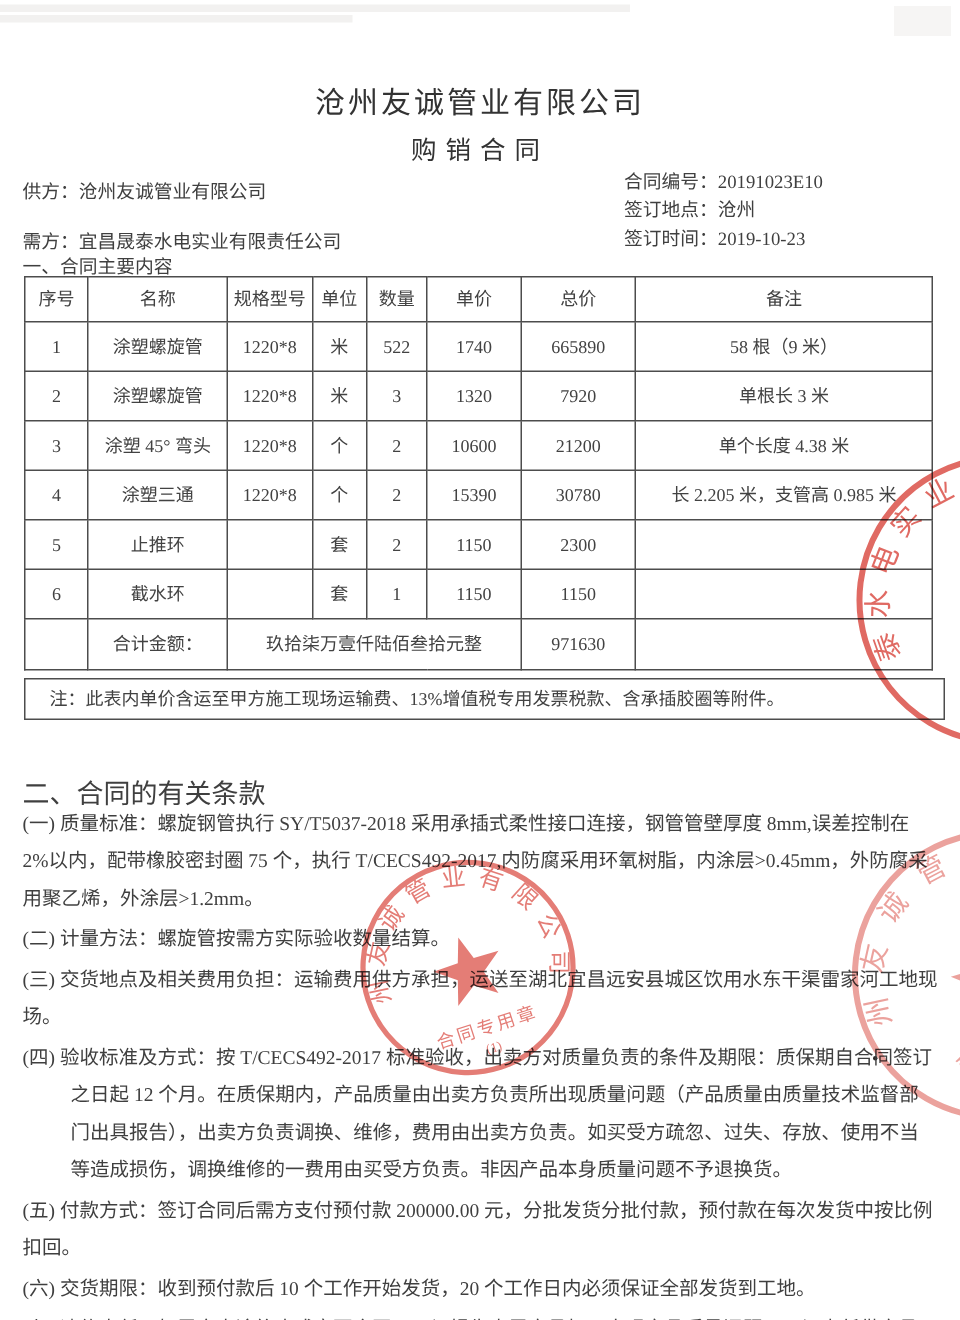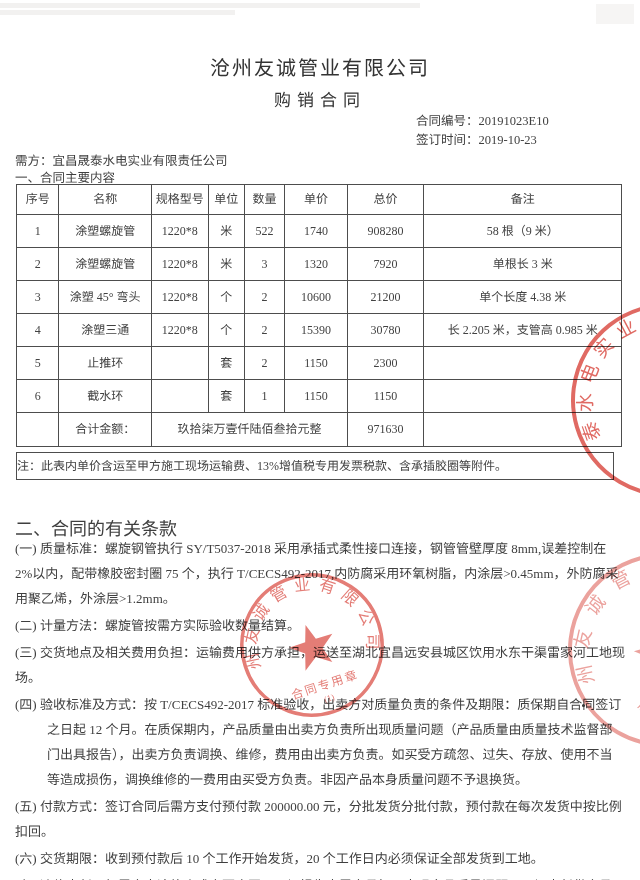--- a/index.html
+++ b/index.html
@@ -37,21 +37,21 @@
     border:1px solid #4d4d4d; font-size:12px; font-weight:normal;
     text-align:center; color:#424242; padding:2px 2px; line-height:15px;
     overflow:hidden;
   }
   table.items thead tr { height:30px; }
   table.items tbody tr { height:33px; }
   table.items tr.total-row { height:34px; }
 
   
   .note-box { position:absolute; left:16px; top:452px; width:596px; height:26px;
-    border:1px solid #4d4d4d; font-size:12px; line-height:26px; padding-left:0;
+    border:1px solid #4d4d4d; font-size:12px; line-height:26px; padding-left:16px;
     color:#424242; white-space:nowrap; }
 
   .attachment-line { position:absolute; left:15px; top:490px; font-size:12.5px; }
   .section2-heading { position:absolute; left:15px; top:514px; font-size:18px; }
 
   .clauses { position:absolute; left:15px; top:536px; width:610px;
     font-size:13px; line-height:25px; color:#3f3f3f; }
   .clauses p { margin:0 0 2px 0; }
   .clauses p.hang { padding-left:32px; text-indent:-32px; }
 
@@ -65,25 +65,27 @@
 <div class="page">
 
   <div class="scan-strip" style="left:0;top:3px;width:420px;height:5px;"></div>
   <div class="scan-strip" style="left:0;top:10px;width:235px;height:5px;"></div>
   <div class="scan-strip" style="left:596px;top:4px;width:38px;height:20px;background:#f6f5f4;"></div>
   <div class="speck" style="left:582px;top:704px;"></div>
 
   <div class="doc-company">沧州友诚管业有限公司</div>
   <div class="doc-title">购销合同</div>
 
+  <div class="party-supplier"><span>供方：</span><span>沧州友诚管业有限公司</span></div>
 
   <div class="party-buyer"><span>需方：</span><span>宜昌晟泰水电实业有限责任公司</span></div>
 
   <div class="meta-block">
     <div><span>合同编号：</span><span>20191023E10</span></div>
+    <div><span>签订地点：</span><span>沧州</span></div>
     <div><span>签订时间：</span><span>2019-10-23</span></div>
   </div>
 
   <div class="section1-heading">一、合同主要内容</div>
 
   <table class="items">
     <colgroup>
       <col style="width:42px">
         <col style="width:92px">
         <col style="width:56px">
@@ -106,21 +108,21 @@
         </tr>
       </thead>
     <tbody id="tbody-rows">
         <tr>
           <td>1</td>
           <td>涂塑螺旋管</td>
           <td>1220*8</td>
           <td>米</td>
           <td>522</td>
           <td>1740</td>
-          <td>908280</td>
+          <td>665890</td>
           <td>58 根（9 米）</td>
         </tr>
         <tr>
           <td>2</td>
           <td>涂塑螺旋管</td>
           <td>1220*8</td>
           <td>米</td>
           <td>3</td>
           <td>1320</td>
           <td>7920</td>

